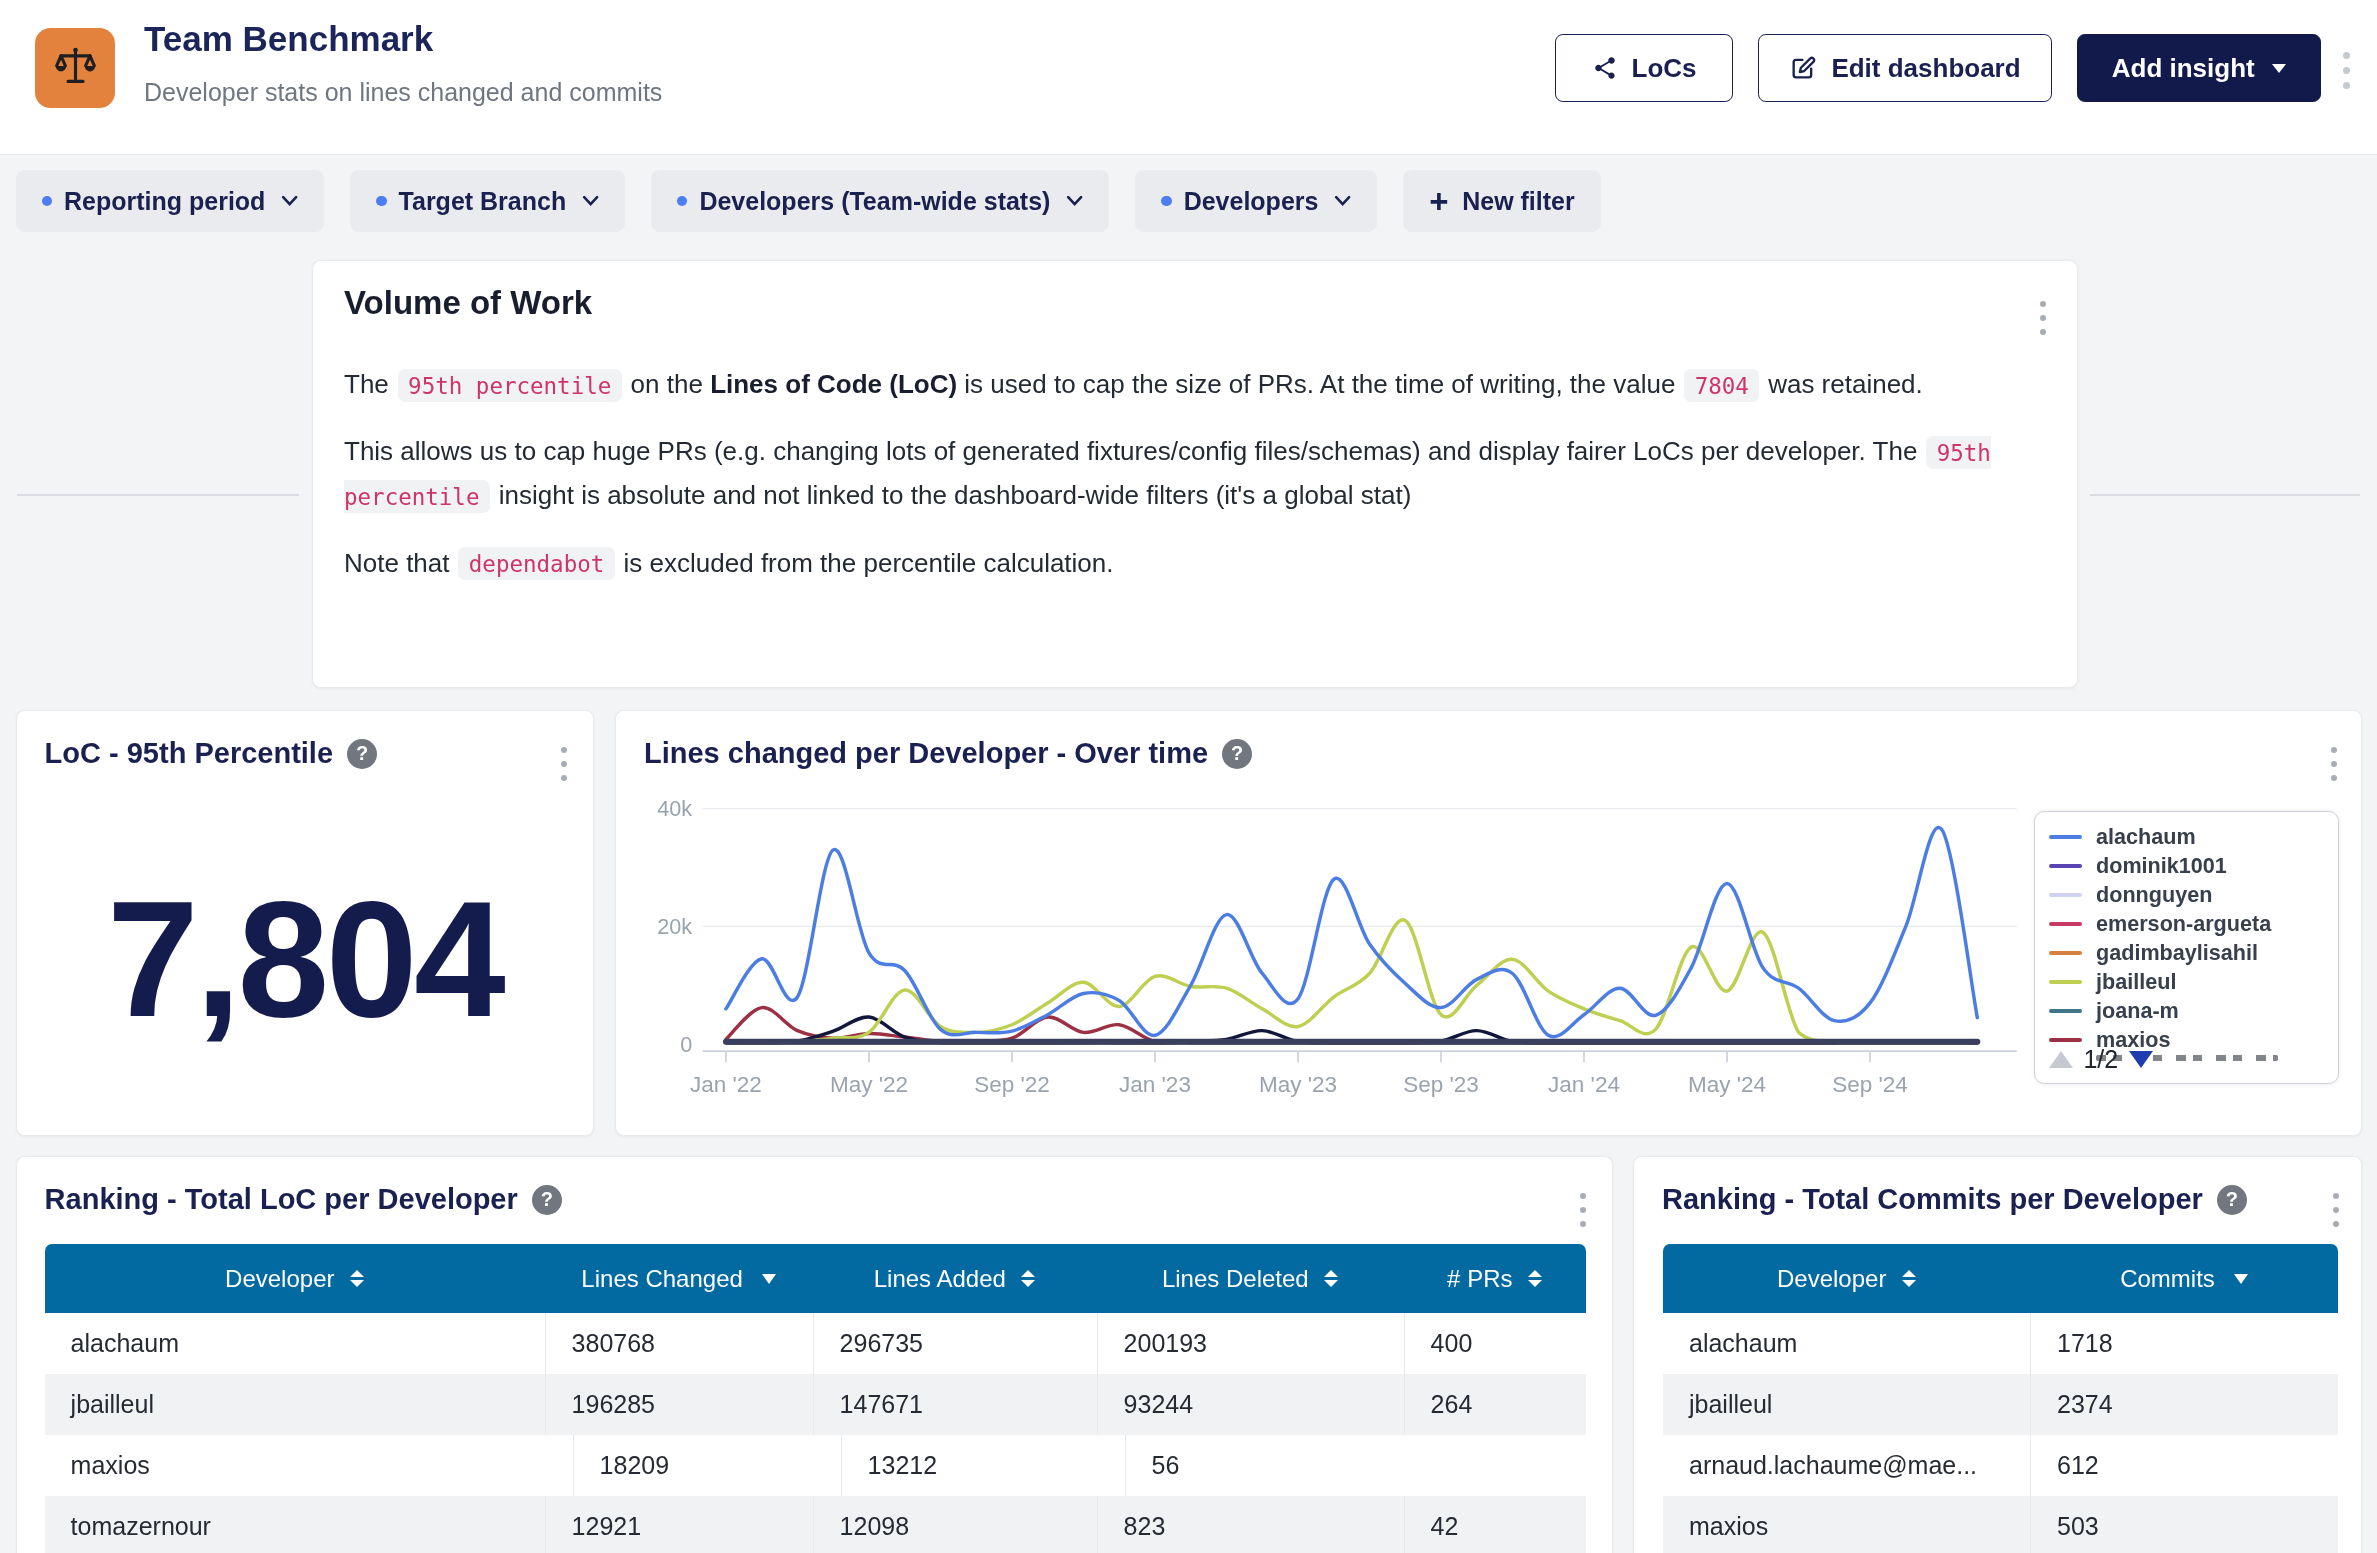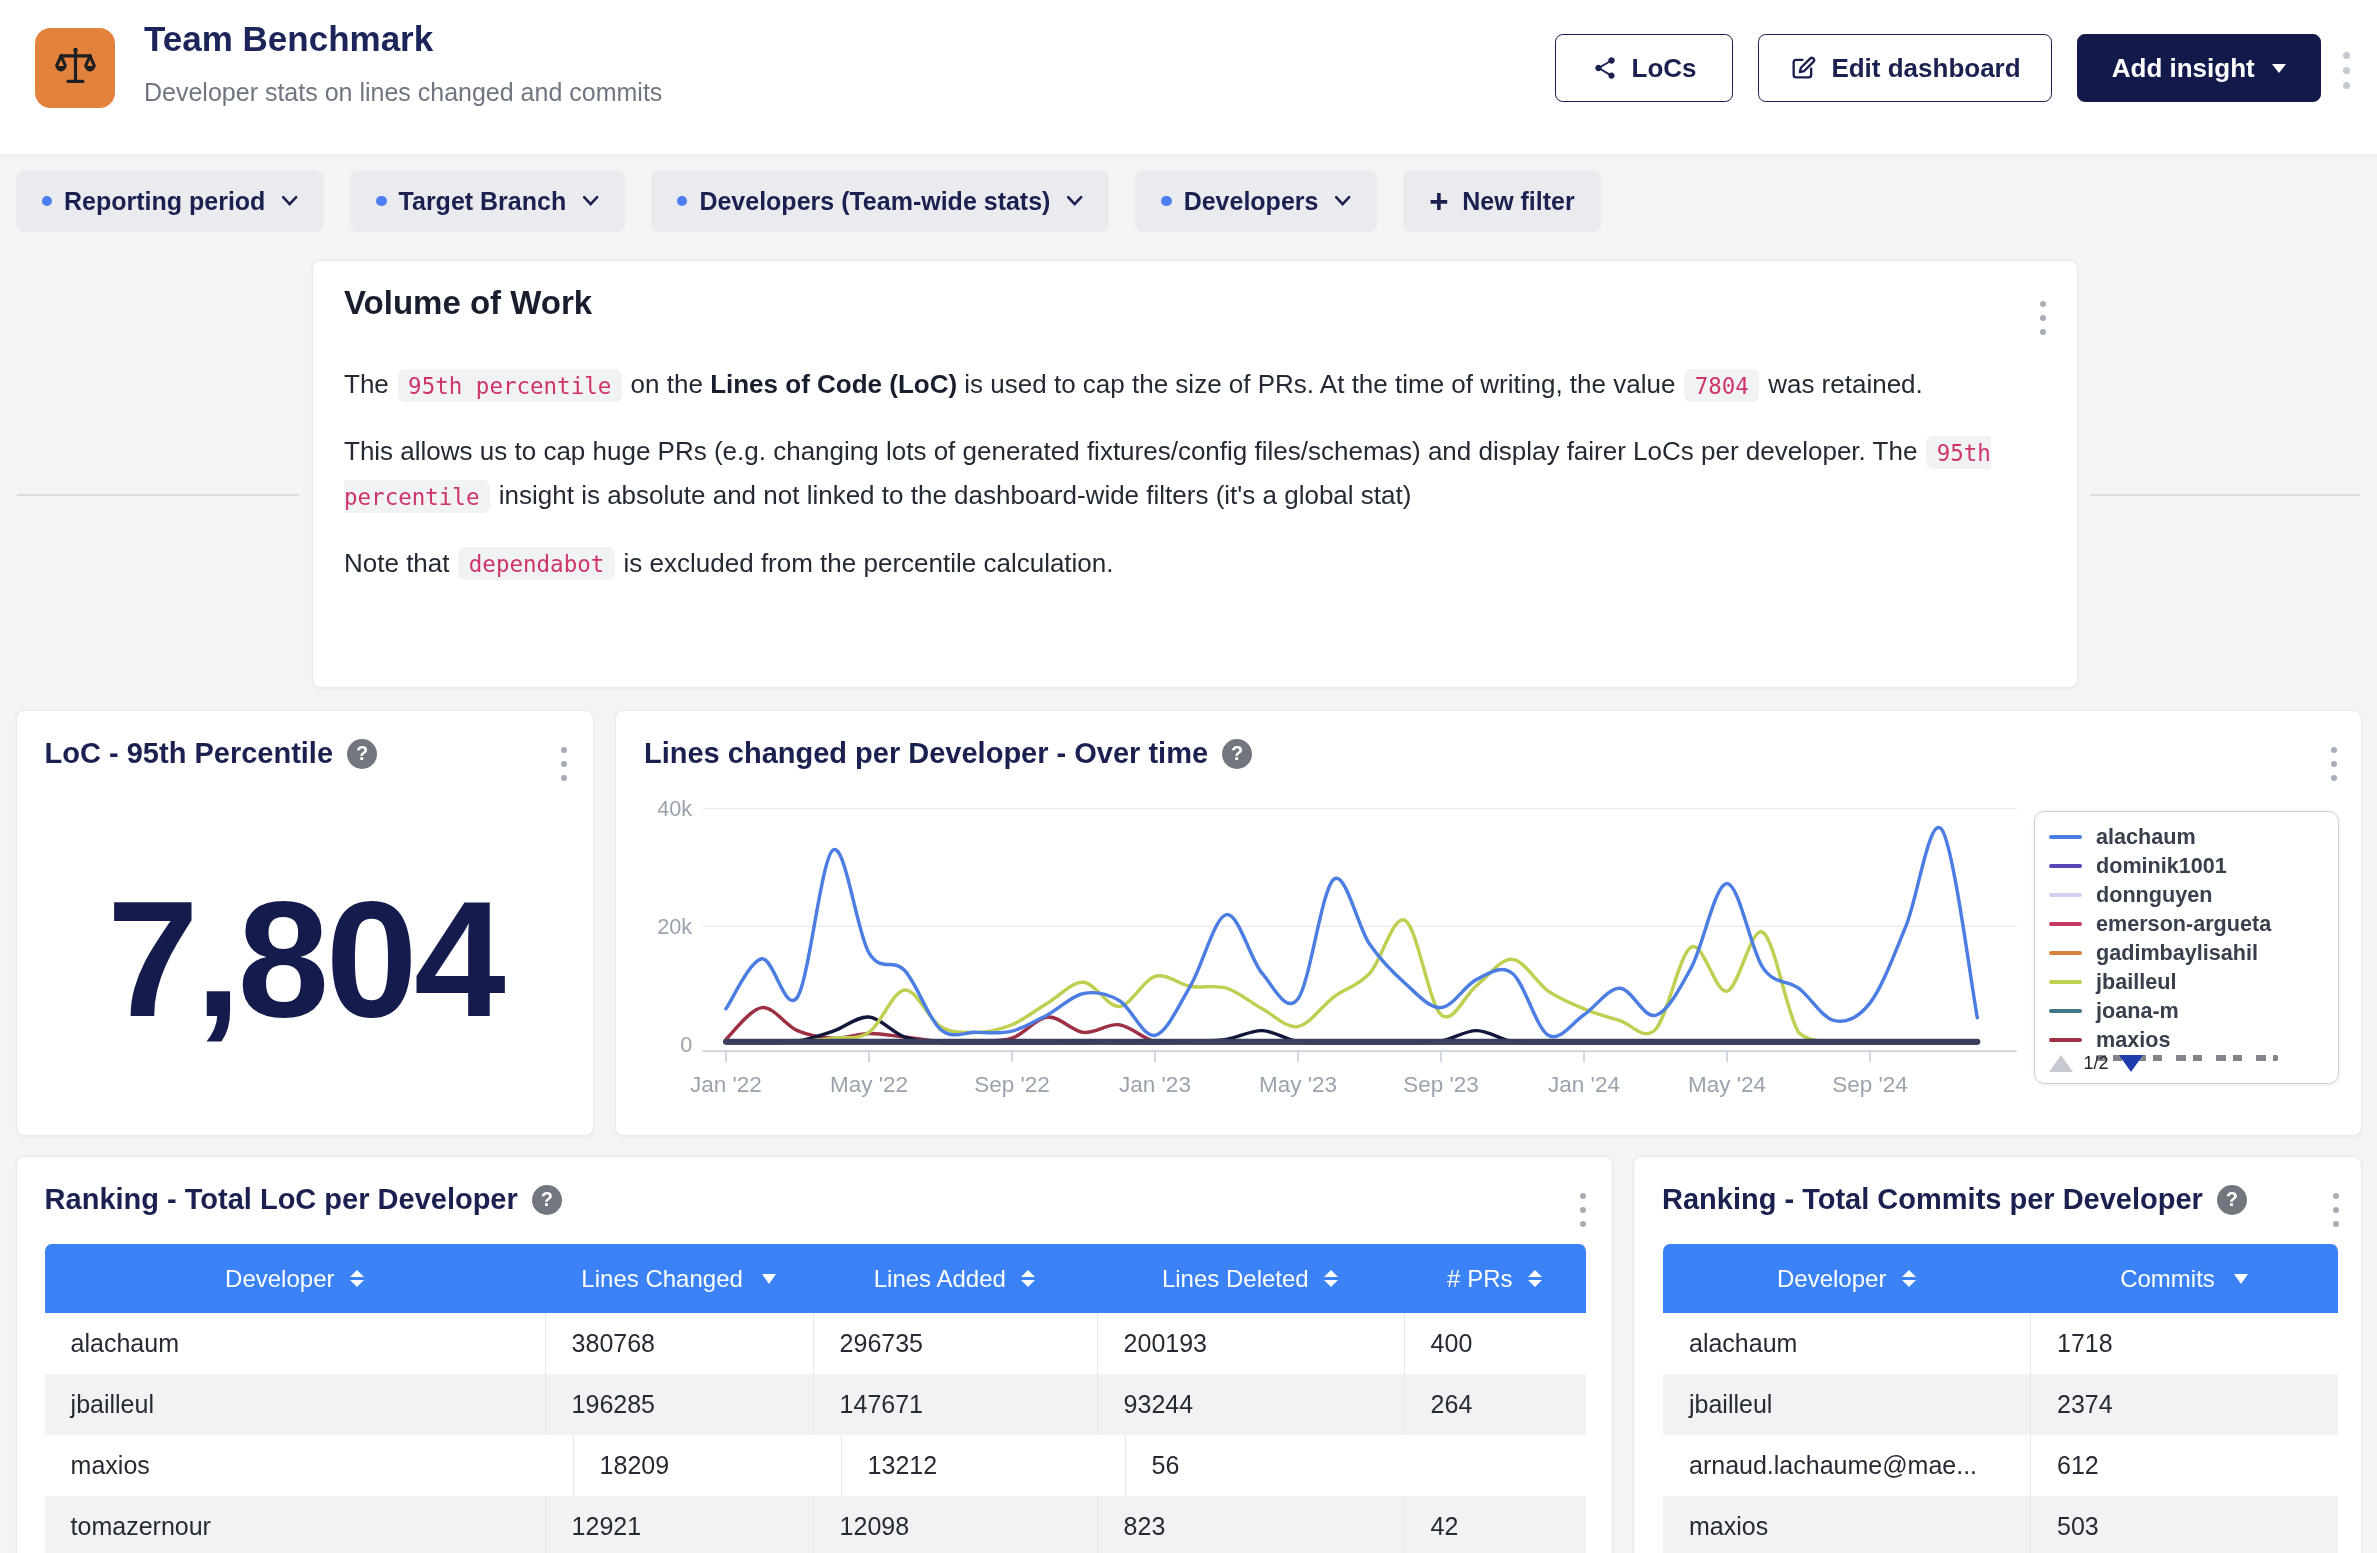--- a/index.html
+++ b/index.html
@@ -67,30 +67,30 @@
     border-radius:10.4px;box-shadow:0 0.9px 4.3px rgba(0,0,0,.08);box-sizing:border-box;padding:10.4px 0 0 14px;overflow:hidden;}
   .legend ul{list-style:none;margin:0;padding:0;}
   .legend li{display:flex;align-items:center;gap:14px;height:29px;cursor:pointer;}
   .legend .sw{width:33px;height:4.3px;border-radius:2.6px;flex:0 0 auto;}
   .legend .lb{font-size:21.6px;font-weight:700;color:#37404c;white-space:nowrap;}
   .legend .clip{height:6px;overflow:hidden;margin:0.9px 0 0 47px;width:182px;opacity:.7;border-radius:1.7px;
     background:repeating-linear-gradient(90deg,#4c5158 0 10.4px,transparent 10.4px 17.3px,#4c5158 17.3px 26px,transparent 26px 40px);}
   .pager{position:absolute;left:14px;bottom:8.7px;display:flex;align-items:center;gap:10.4px;}
   .tri-up{width:0;height:0;border-left:12px solid transparent;border-right:12px solid transparent;border-bottom:17.3px solid #c6c9cf;cursor:pointer;}
   .tri-down{width:0;height:0;border-left:12px solid transparent;border-right:12px solid transparent;border-top:17.3px solid #1e3cae;cursor:pointer;}
-  .pg{font-size:18px;color:#22262e;}
+  .pg{font-size:25px;color:#22262e;}
 
   .rank-left{left:15.6px;top:1156px;width:1597px;height:606px;}
   .rank-right{left:1633px;top:1156px;width:729px;height:606px;}
   .rank-left .card-kebab{position:absolute;right:26px;top:36px;}
   .rank-right .card-kebab{position:absolute;right:22.5px;top:36px;}
   .t-wrap{position:absolute;top:87px;}
   .rank-left .t-wrap{left:28px;width:1541px;}
   .rank-right .t-wrap{left:29px;width:675px;}
-  .t-head{display:flex;background:#3b82f6;border-radius:7px 7px 0 0;height:69px;}
+  .t-head{display:flex;background:#0369a1;border-radius:7px 7px 0 0;height:69px;}
   .th{display:flex;align-items:center;justify-content:center;color:#fff;font-size:24px;font-weight:500;
     box-sizing:border-box;cursor:pointer;}
   .s-both{display:inline-flex;flex-direction:column;gap:3.5px;margin-left:15.6px;}
   .s-both b{display:block;width:0;height:0;border-left:7px solid transparent;border-right:7px solid transparent;}
   .s-both .up{border-bottom:7.8px solid #fff;}
   .s-both .dn{border-top:7.8px solid #fff;}
   .s-desc{width:0;height:0;border-left:7.8px solid transparent;border-right:7.8px solid transparent;border-top:10.4px solid #fff;margin-left:19px;}
   .t-row{display:flex;height:61px;background:#fff;}
   .t-row.alt{background:#f1f2f4;}
   .td{display:flex;align-items:center;padding-left:26px;font-size:25px;color:#262b33;

